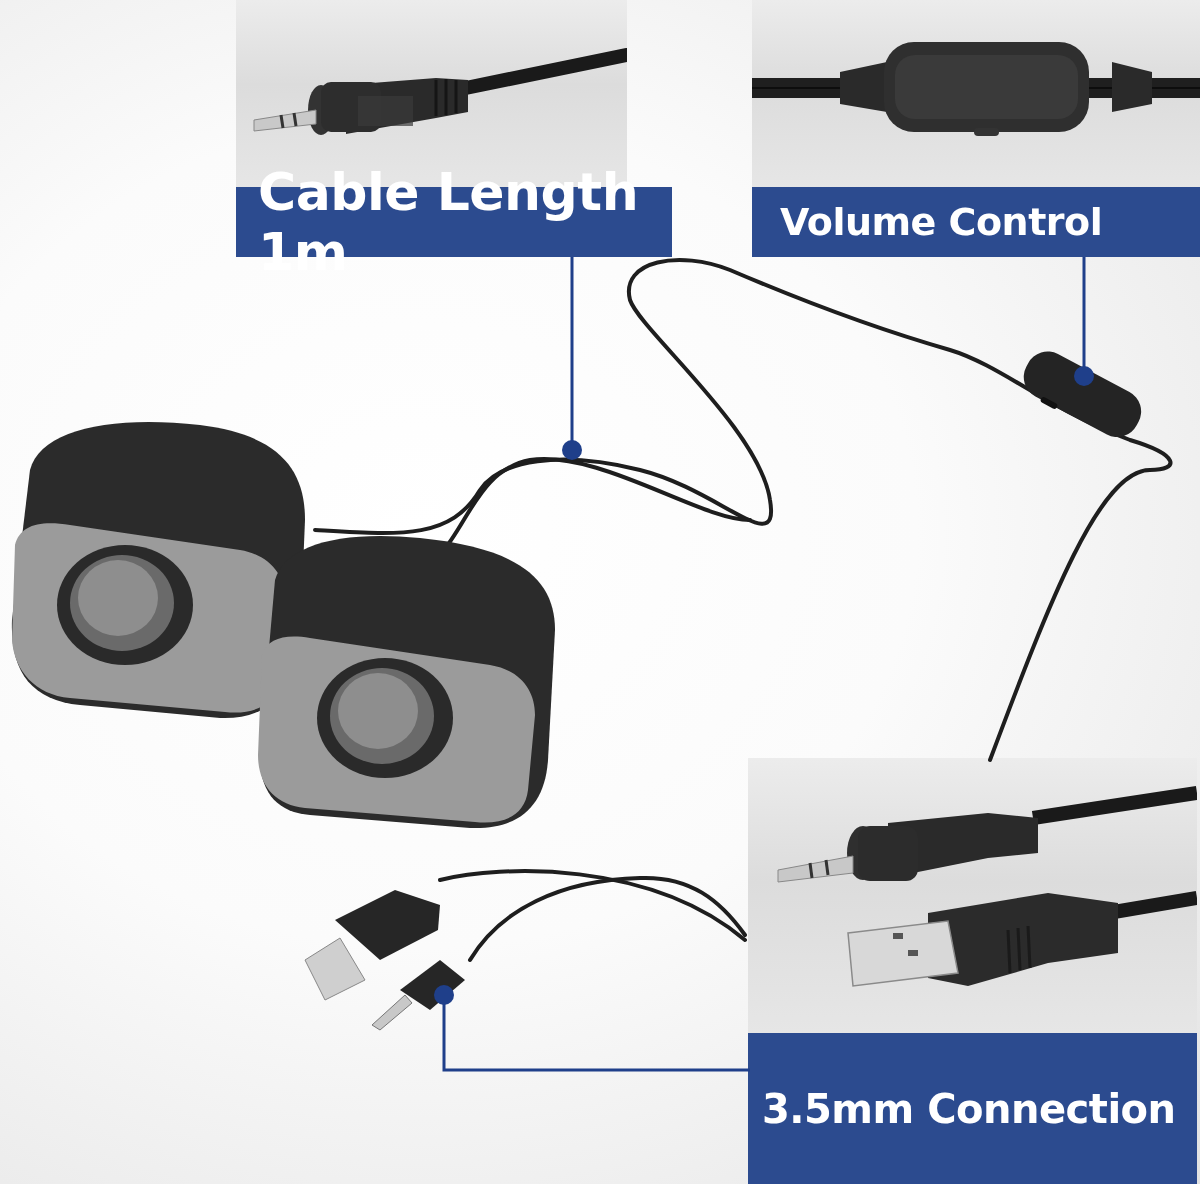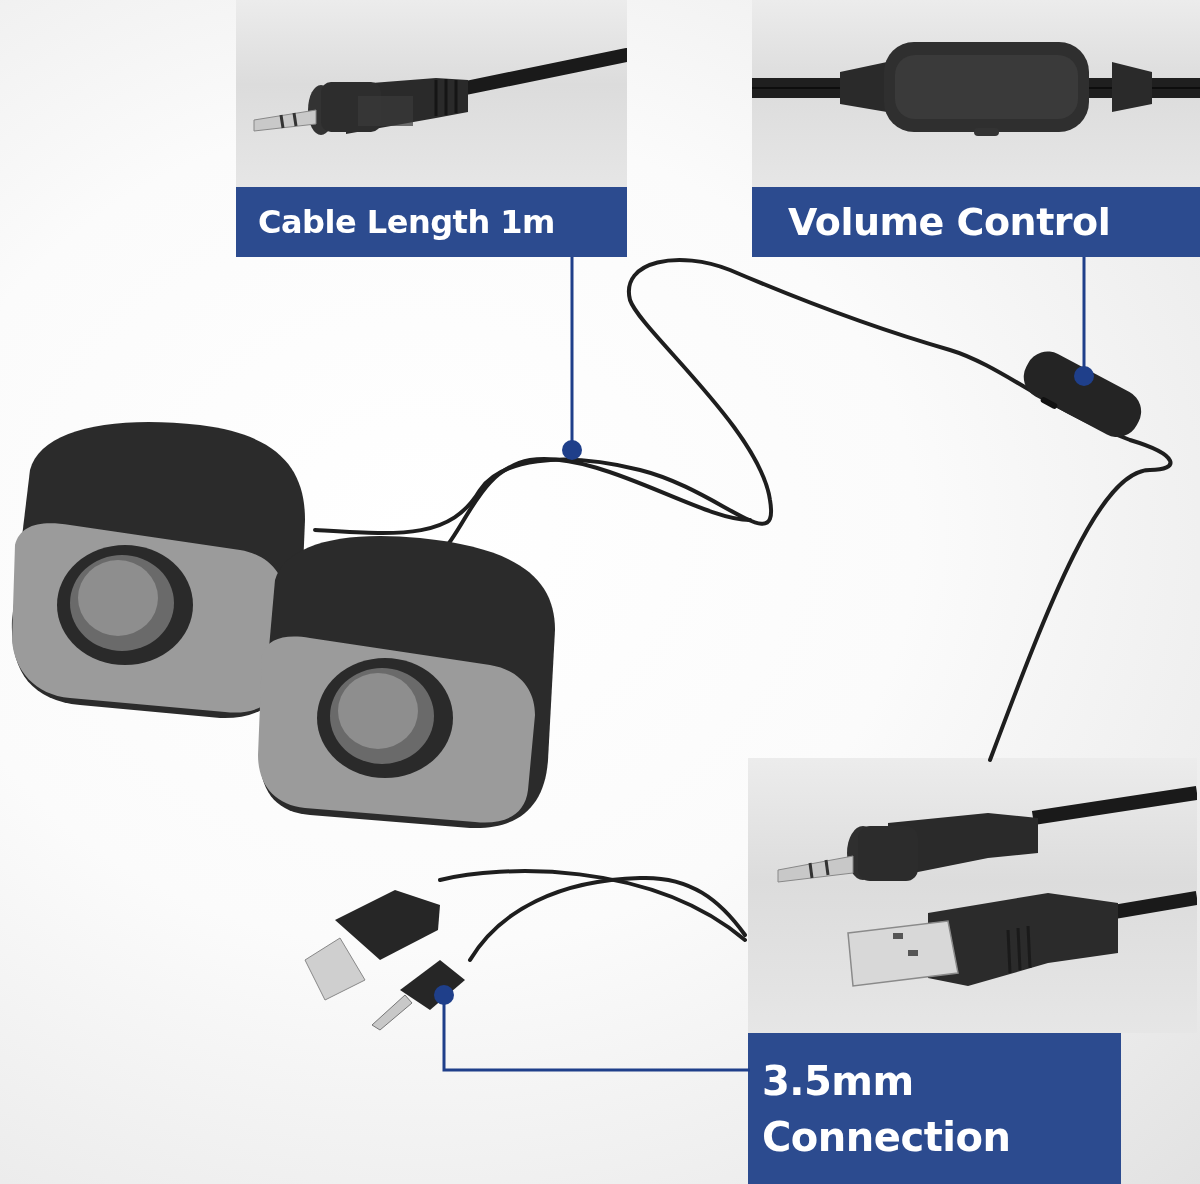--- a/index.html
+++ b/index.html
@@ -27,36 +27,36 @@
         <line x1="220" y1="80" x2="220" y2="113"></line>
       </g>
     <ellipse cx="85" cy="110" rx="13" ry="25" fill="#333"></ellipse>
     <rect x="85" y="82" width="60" height="50" rx="10" fill="#2d2d2d"></rect>
     <rect x="122" y="96" width="55" height="30" fill="#3a3a3a" opacity="0.7"></rect>
     <path d="M18 120 L80 110 L80 124 L18 131 Z" fill="#c9c9c9" stroke="#888" stroke-width="1"></path>
     <line x1="45" y1="115" x2="47" y2="128" stroke="#333" stroke-width="3"></line>
     <line x1="58" y1="113" x2="60" y2="126" stroke="#333" stroke-width="3"></line>
   </svg>
 </div>
-<div class="label" style="left:236px;top:187px;width:391px;height:70px;font-size:32px;padding-left:22px;box-sizing:border-box;">
+<div class="label" style="left:236px;top:187px;width:436px;height:70px;font-size:52px;padding-left:22px;box-sizing:border-box;">
   <span>Cable Length 1m</span>
 </div>
 
 <div class="inset" style="left:752px;top:0;width:448px;height:188px;">
   <svg width="448" height="188">
     <rect x="0" y="78" width="448" height="20" fill="#1f1f1f"></rect>
     <line x1="0" y1="88" x2="448" y2="88" stroke="#0d0d0d" stroke-width="2"></line>
     <path d="M88 72 L135 62 L135 112 L88 104 Z" fill="#2a2a2a"></path>
     <path d="M360 62 L400 72 L400 104 L360 112 Z" fill="#2a2a2a"></path>
     <rect x="132" y="42" width="205" height="90" rx="30" fill="#2f2f2f"></rect>
     <rect x="143" y="55" width="183" height="64" rx="20" fill="#3a3a3a"></rect>
     <rect x="222" y="128" width="25" height="8" rx="4" fill="#333"></rect>
   </svg>
 </div>
-<div class="label" style="left:752px;top:187px;width:448px;height:70px;font-size:38px;padding-left:36px;box-sizing:border-box;">
+<div class="label" style="left:752px;top:187px;width:448px;height:70px;font-size:38px;padding-left:28px;box-sizing:border-box;">
   <span>Volume Control</span>
 </div>
 
 <div class="inset" style="left:748px;top:758px;width:449px;height:275px;">
   <svg width="449" height="275">
     <path d="M449 35 L285 60" stroke="#1a1a1a" stroke-width="14" fill="none"></path>
     <path d="M449 140 L360 155" stroke="#1a1a1a" stroke-width="14" fill="none"></path>
     <path d="M140 65 L240 55 L290 60 L290 95 L240 100 L140 120 Z" fill="#2a2a2a"></path>
     <ellipse cx="115" cy="95" rx="16" ry="27" fill="#2f2f2f"></ellipse>
     <rect x="110" y="68" width="60" height="55" rx="12" fill="#2c2c2c"></rect>
@@ -67,21 +67,21 @@
     <g stroke="#1a1a1a" stroke-width="3">
         <line x1="260" y1="172" x2="262" y2="215"></line>
         <line x1="270" y1="170" x2="272" y2="212"></line>
         <line x1="280" y1="168" x2="282" y2="210"></line>
       </g>
     <path d="M100 175 L200 163 L210 215 L105 228 Z" fill="#d8d8d8" stroke="#8a8a8a" stroke-width="1.5"></path>
     <rect x="145" y="175" width="10" height="6" fill="#555"></rect>
     <rect x="160" y="192" width="10" height="6" fill="#555"></rect>
   </svg>
 </div>
-<div class="label" style="left:748px;top:1033px;width:373px;height:151px;font-size:40px;line-height:56px;padding-left:14px;box-sizing:border-box;flex-direction:column;align-items:flex-start;justify-content:center;">
+<div class="label" style="left:748px;top:1033px;width:449px;height:151px;font-size:40px;line-height:56px;padding-left:14px;box-sizing:border-box;flex-direction:column;align-items:flex-start;justify-content:center;">
   <span>3.5mm Connection</span>
 </div>
 
 <svg width="1200" height="1184">
 
   <g fill="none" stroke="#1e1e1e" stroke-width="4" stroke-linecap="round">
     <path d="M315 530 C400 535 450 540 480 490 C500 460 560 450 640 470 C720 490 780 560 770 500 C760 430 640 330 630 300 C620 260 680 250 730 270 C800 300 880 330 950 350 C1000 365 1050 410 1130 440 C1180 455 1180 470 1150 470 C1100 470 1050 600 990 760"></path>
     <path d="M440 555 C470 520 480 470 530 460 C600 450 700 520 750 520"></path>
     <path d="M440 880 C500 865 650 860 745 940"></path>
     <path d="M470 960 C500 910 560 880 640 878 C690 876 720 900 745 935"></path>

